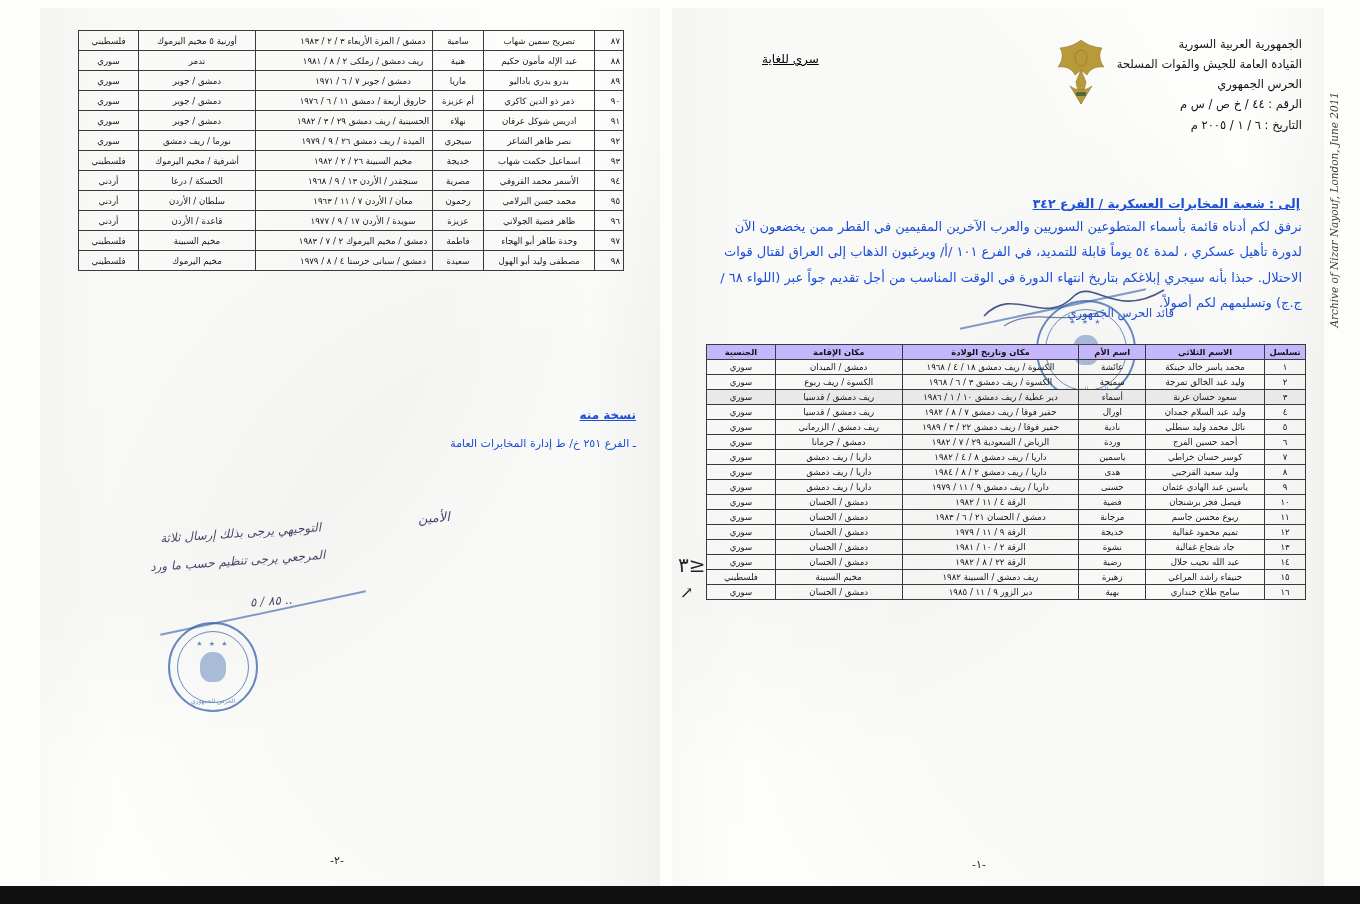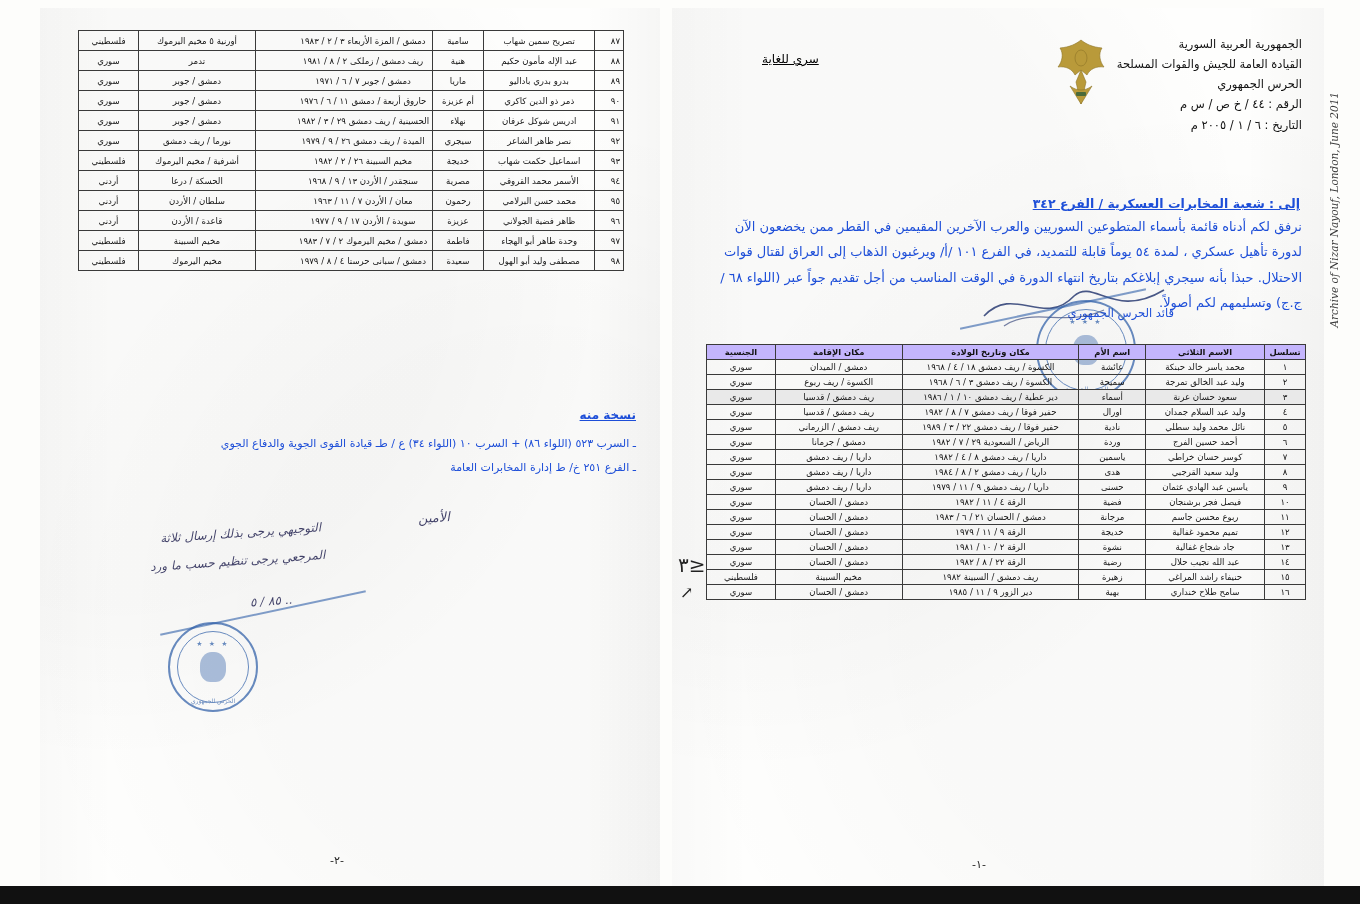--- a/index.html
+++ b/index.html
@@ -177,21 +177,20 @@
           <td>سعيدة</td>
           <td>دمشق / سبانى حرستا ٤ / ٨ / ١٩٧٩</td>
           <td>مخيم اليرموك</td>
           <td>فلسطيني</td>
         </tr>
       </tbody>
   </table>
 
   <div class="copies-title ar">نسخة منه</div>
   <div class="copies-list ar">
-    <div>ـ السرب ٥٢٣ (اللواء ٨٦) + السرب ١٠ (اللواء ٣٤) ع / طـ قيادة القوى الجوية والدفاع الجوي</div>
     <div>ـ الفرع ٢٥١ خ/ ط إدارة المخابرات العامة</div>
   </div>
 
   <div class="handwrite" style="right:210px;top:500px;">الأمين</div>
   <div class="handwrite" style="left:120px;top:516px;font-size:12px;">التوجيهي يرجى بذلك إرسال ثلاثة</div>
   <div class="handwrite" style="left:110px;top:544px;font-size:12px;">المرجعي يرجى تنظيم حسب ما ورد</div>
   <div class="handwrite" style="left:210px;top:584px;font-size:12px;">٨٥ / ٥ ..</div>
 
   <div class="stamp" style="left:128px;top:614px;width:86px;height:86px;">
     <div class="inner"></div>

